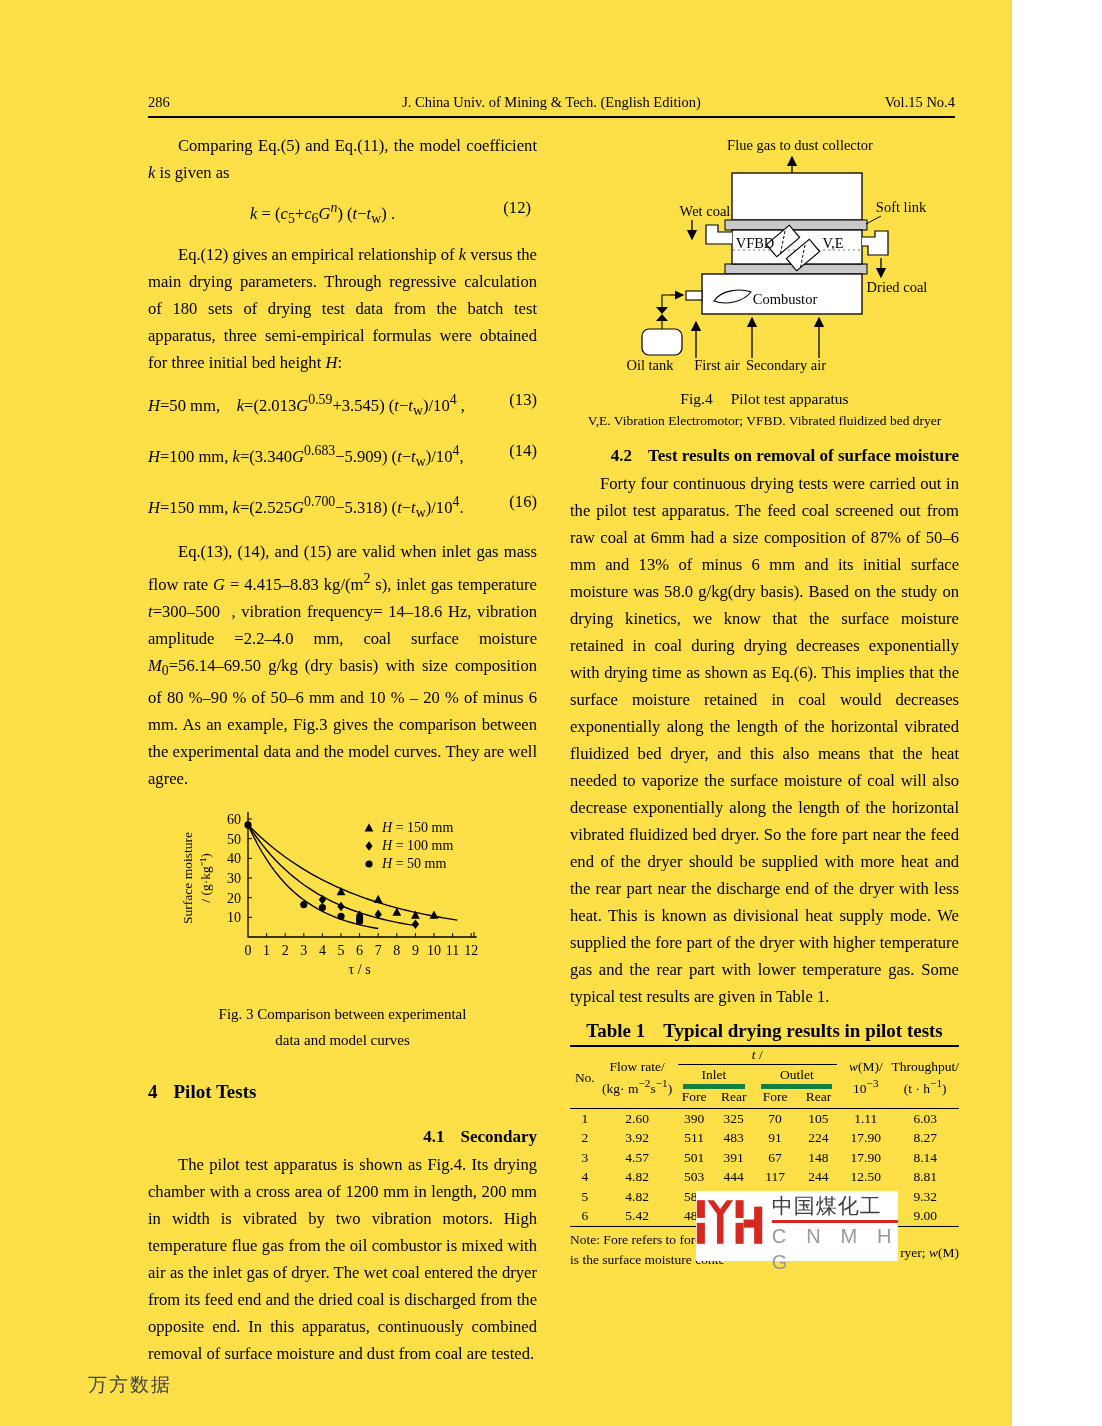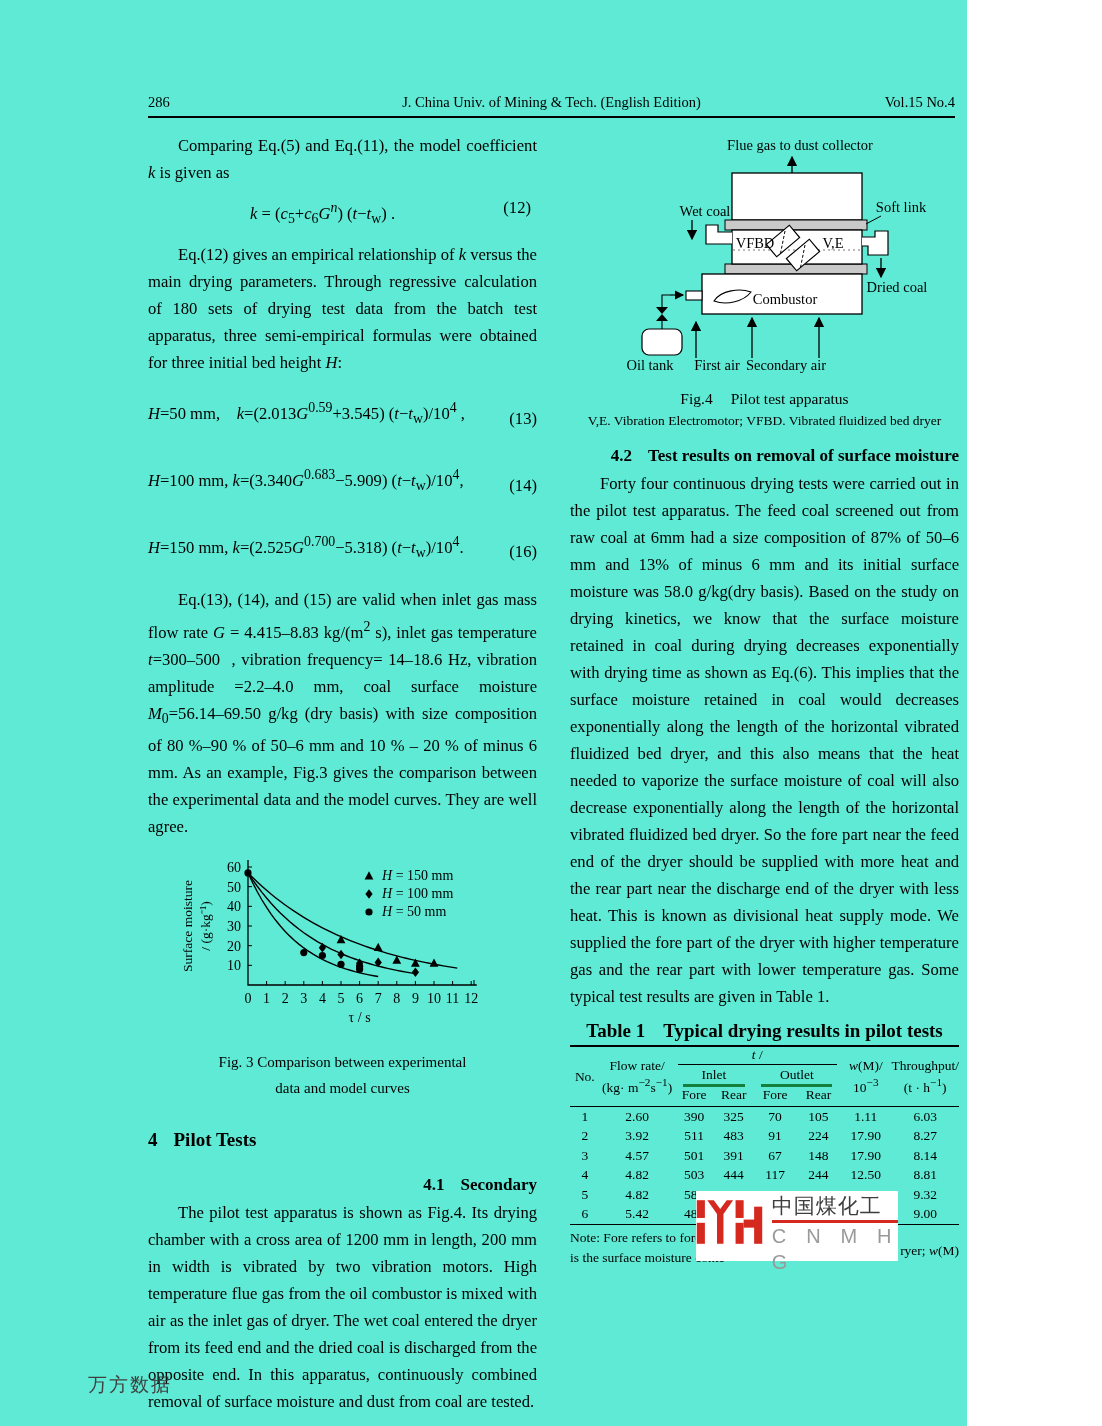--- a/index.html
+++ b/index.html
@@ -1,33 +1,33 @@
 <!DOCTYPE html>
 <html><head>
 <meta charset="utf-8">
 <style>
   html,body{margin:0;padding:0;background:#fff;}
-  .page{position:relative;width:967px;height:1426px;background:#5eead4;color:#000;
-        font-family:"Liberation Serif", serif;overflow:hidden;}
+  .page{position:relative;width:967px;height:1426px;background:#fde047;color:#000;
+        font-family:"Liberation Serif", serif;overflow:hidden;padding-left:45px;}
   
   .hdr{position:absolute;top:94px;left:148px;width:807px;font-size:14.5px;}
   .hdr-page{position:absolute;left:0;top:0;}
   .hdr-journal{display:block;text-align:center;}
   .hdr-vol{position:absolute;right:0;top:0;}
   .hdr-rule{position:absolute;top:116px;left:148px;width:807px;height:2px;background:#000;}
   
   .col{position:absolute;width:389px;font-size:16.6px;line-height:27px;text-align:justify;}
   .col-left{left:148px;top:132px;}
   .col-right{left:570px;top:131px;}
   p.body{margin:0;text-indent:30px;}
   
   .eq-display{position:relative;margin:7px 0;line-height:30px;text-indent:0;}
   .eq-display .eq-body{display:block;text-align:center;padding-right:40px;}
   .eq-display .eq-num{position:absolute;right:6px;top:0;}
-  .eq-line{display:flex;justify-content:space-between;line-height:56px;white-space:nowrap;align-items:flex-end;}
+  .eq-line{display:flex;justify-content:space-between;line-height:40px;white-space:nowrap;}
   .eq-block{margin:4px 0 6px 0;}
   
   .fig3{margin-top:13px;text-indent:0;}
   .fig-caption{text-align:center;font-size:15px;line-height:26px;margin-top:16px;}
   
   h2.sec{font-size:19px;line-height:26px;margin:26px 0 0 0;text-align:left;}
   h3.sub{font-size:17px;line-height:24px;margin:20px 0 2px 0;text-align:right;}
   .sec-num{margin-right:16px;}
   
   .fig4{text-indent:0;margin:0;}
@@ -37,21 +37,21 @@
   .tbl-block{position:relative;margin-top:9px;text-indent:0;}
   .tbl-title{text-align:center;font-weight:bold;font-size:19px;line-height:24px;}
   .tbl-title .t-num{margin-right:18px;}
   table.t1{border-collapse:collapse;width:100%;margin-top:2px;font-size:13.5px;
            border-top:2px solid #000;border-bottom:1.5px solid #000;}
   table.t1 th{font-weight:normal;text-align:center;vertical-align:middle;padding:0;line-height:16px;}
   table.t1 td{text-align:center;padding:1.5px 0;line-height:16.5px;}
   tr.hdr3 th{border-bottom:1.5px solid #000;padding-bottom:3px;}
   th.rs{border-bottom:1.5px solid #000;}
   .hdr-line{border-bottom:1px solid #000;margin:0 3px;padding-bottom:1px;}
-  .grp-line{border-bottom:3px solid #15803d;margin:0 8px;padding:2px 0 1px 0;}
+  .grp-line{border-bottom:5px solid #15803d;margin:0 8px;padding:2px 0 1px 0;}
   .tbl-note{position:relative;font-size:13.5px;line-height:20px;margin-top:3px;text-align:left;}
   .note-right{position:absolute;right:0;top:13px;}
   
   .wm{position:absolute;left:126px;top:172px;width:202px;height:70px;background:#fff;
       display:flex;align-items:flex-start;font-family:"Liberation Sans", sans-serif;}
   .wm-texts{margin-left:8px;padding-top:2px;}
   .wm-cn{font-size:21px;color:#3d3d3d;letter-spacing:1px;line-height:25px;white-space:nowrap;
          border-bottom:3px solid #d5281e;padding-bottom:2px;}
   .wm-en{font-size:20px;color:#9a9a9a;letter-spacing:6.5px;line-height:26px;}
   

